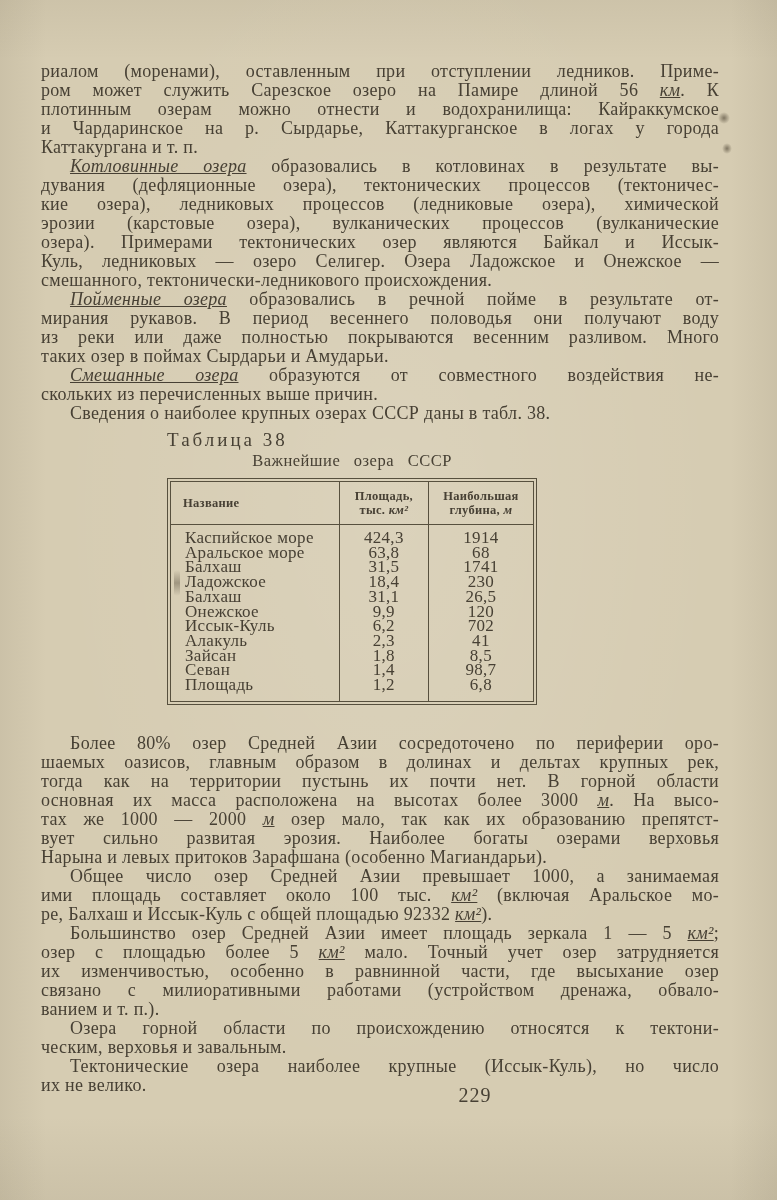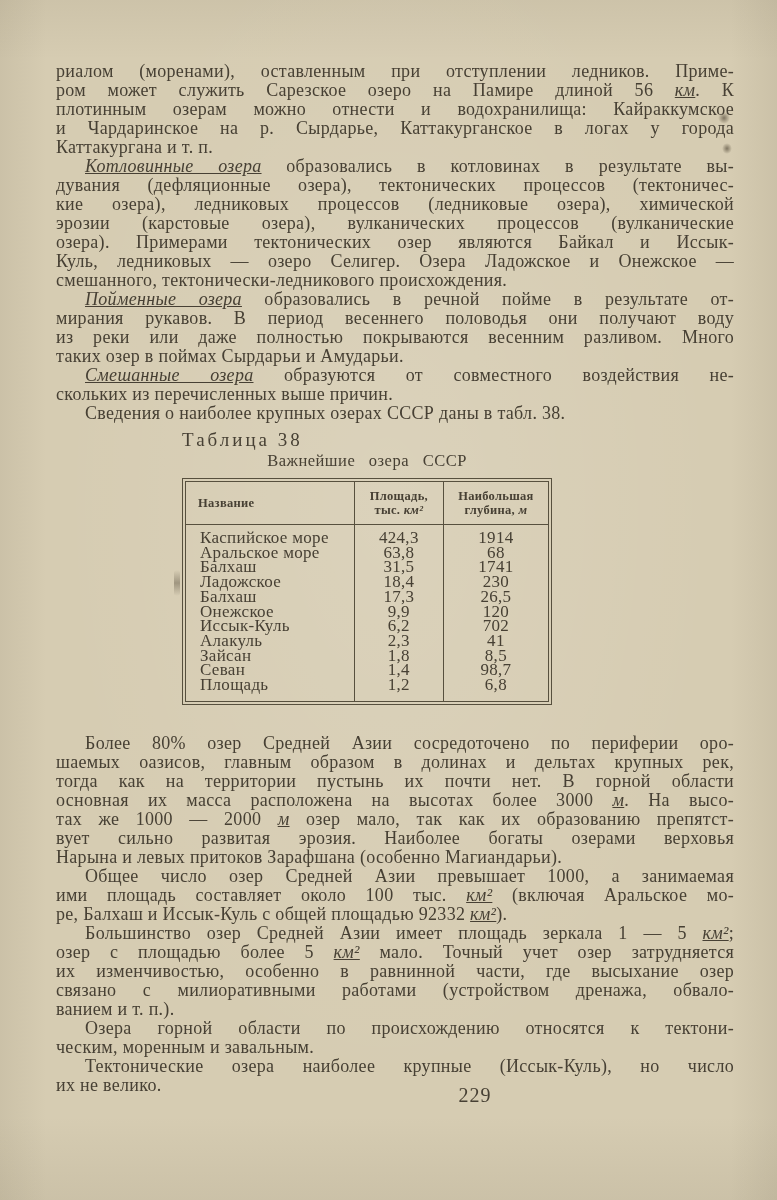--- a/index.html
+++ b/index.html
@@ -16,21 +16,21 @@
     background-image:
       radial-gradient(ellipse at 50% 42%, rgba(255,255,255,0.12), rgba(255,255,255,0) 60%),
       linear-gradient(90deg, rgba(60,50,30,0.07), rgba(60,50,30,0) 6%, rgba(60,50,30,0) 94%, rgba(60,50,30,0.07)),
       linear-gradient(180deg, rgba(60,50,30,0.06), rgba(60,50,30,0) 5%, rgba(60,50,30,0) 93%, rgba(60,50,30,0.07));
     overflow: hidden;
     font-family: "Liberation Serif", "DejaVu Serif", serif;
     color: var(--ink);
   }
   .content {
     position: absolute;
-    left: 56px;
+    left: 41px;
     top: 62px;
     width: 678px;
     font-size: 18px;
     line-height: 19px;
     letter-spacing: 0.3px;
   }
   .para { margin: 0; }
   .line {
     text-align: justify;
     text-align-last: justify;
@@ -200,21 +200,21 @@
               <td class="area">31,5</td>
               <td class="depth">1741</td>
             </tr>
             <tr>
               <td class="name">Ладожское</td>
               <td class="area">18,4</td>
               <td class="depth">230</td>
             </tr>
             <tr>
               <td class="name">Балхаш</td>
-              <td class="area">17,3</td>
+              <td class="area">31,1</td>
               <td class="depth">26,5</td>
             </tr>
             <tr>
               <td class="name">Онежское</td>
               <td class="area">9,9</td>
               <td class="depth">120</td>
             </tr>
             <tr>
               <td class="name">Иссык-Куль</td>
               <td class="area">6,2</td>
@@ -261,21 +261,21 @@
         </div>
         <div class="para indent">
           <div class="line"><span>Большинство озер Средней Азии имеет площадь зеркала 1 — 5 </span><i>км²</i><span>;</span></div>
           <div class="line"><span>озер с площадью более 5 </span><i>км²</i><span> мало. Точный учет озер затрудняется</span></div>
           <div class="line"><span>их изменчивостью, особенно в равнинной части, где высыхание озер</span></div>
           <div class="line"><span>связано с милиоративными работами (устройством дренажа, обвало-</span></div>
           <div class="line last"><span>ванием и т. п.).</span></div>
         </div>
         <div class="para indent">
           <div class="line"><span>Озера горной области по происхождению относятся к тектони-</span></div>
-          <div class="line last"><span>ческим, моренным и завальным.</span></div>
+          <div class="line last"><span>ческим, верховья и завальным.</span></div>
         </div>
         <div class="para indent">
           <div class="line"><span>Тектонические озера наиболее крупные (Иссык-Куль), но число</span></div>
           <div class="line last"><span>их не велико.</span></div>
         </div>
       </div>
   </div>
 
   <div class="page-number">229</div>
 </div>

